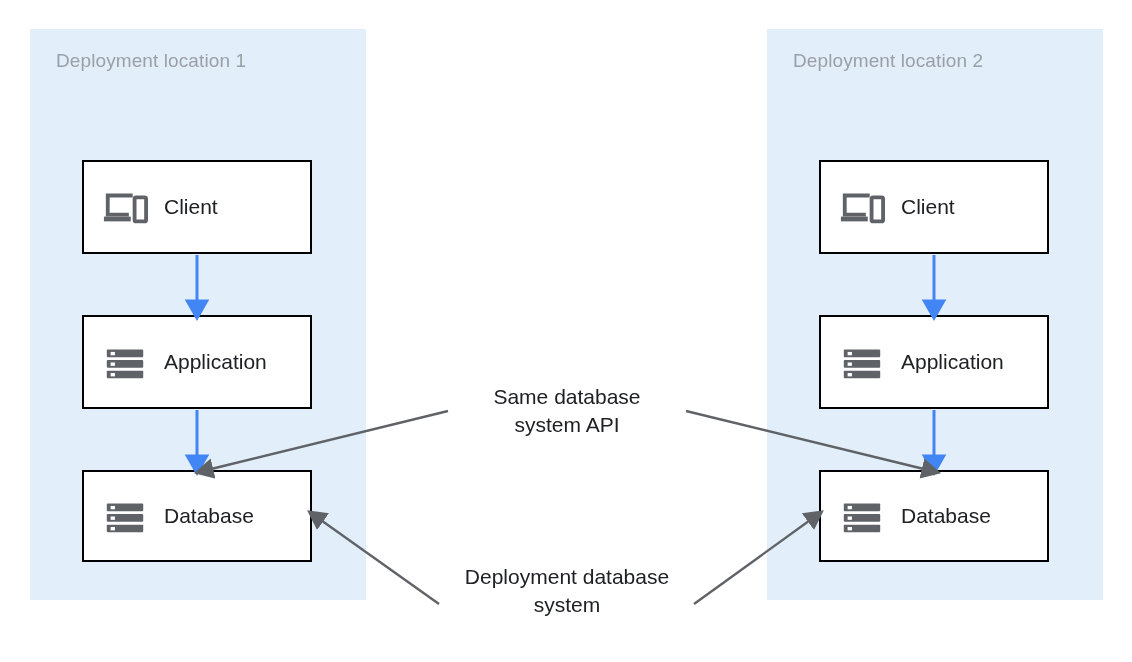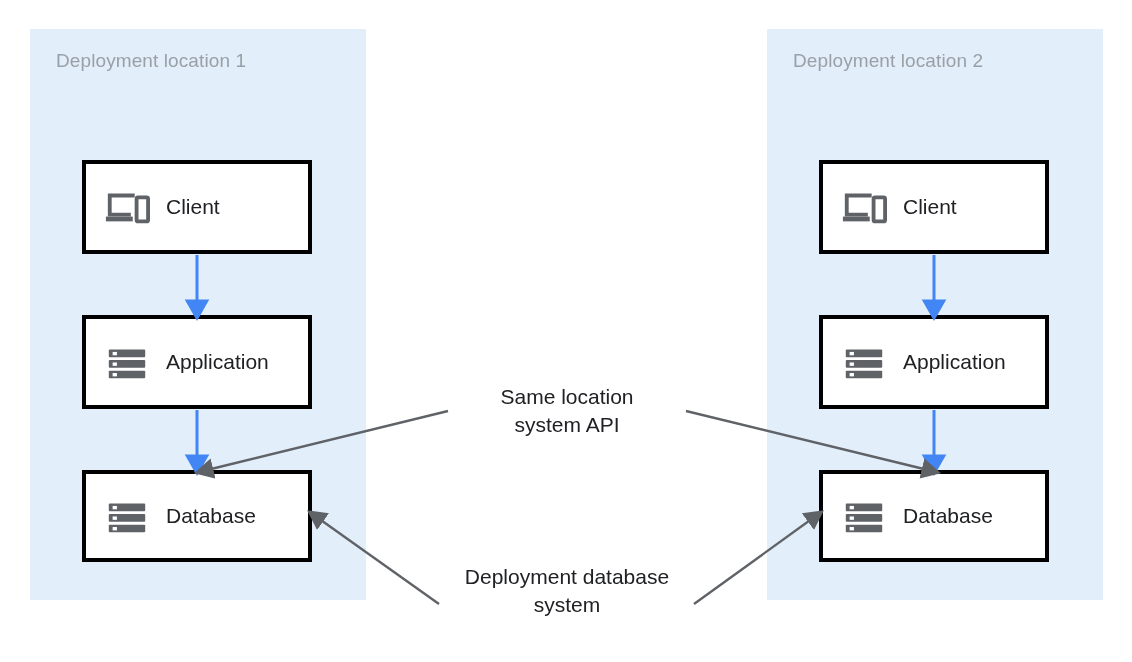--- a/index.html
+++ b/index.html
@@ -25,21 +25,21 @@
     position: absolute;
     color: #9aa0a6;
     font-size: 19px;
     font-family: "Liberation Sans", sans-serif;
     letter-spacing: 0.1px;
     white-space: nowrap;
   }
   .node {
     position: absolute;
     background: #ffffff;
-    border: 4px solid #000000;
+    border: 2px solid #000000;
     box-sizing: border-box;
     display: flex;
     align-items: center;
     justify-content: flex-start;
   }
   .node .node-icon {
     width: 46px;
     height: 46px;
     margin-left: 18px;
     flex: 0 0 auto;
@@ -183,19 +183,19 @@
     <line x1="934" y1="255" x2="934" y2="309" stroke="#4285f4" stroke-width="3" marker-end="url(#blue-head)"></line>
     <line x1="934" y1="410" x2="934" y2="464" stroke="#4285f4" stroke-width="3" marker-end="url(#blue-head)"></line>
 
     <line x1="448" y1="411" x2="207" y2="470" stroke="#5f6368" stroke-width="2.4" marker-end="url(#gray-head)"></line>
     <line x1="686" y1="411" x2="928" y2="470" stroke="#5f6368" stroke-width="2.4" marker-end="url(#gray-head)"></line>
 
     <line x1="439" y1="604" x2="318" y2="518" stroke="#5f6368" stroke-width="2.4" marker-end="url(#gray-head)"></line>
     <line x1="694" y1="604" x2="813" y2="518" stroke="#5f6368" stroke-width="2.4" marker-end="url(#gray-head)"></line>
   </svg>
 
-  <div class="annot" style="left:447px; top:383px; width:240px;">Same location
+  <div class="annot" style="left:447px; top:383px; width:240px;">Same database
 system API</div>
 
   <div class="annot" style="left:447px; top:563px; width:240px;">Deployment database
 system</div>
 
 </div>
 
 </body></html>

